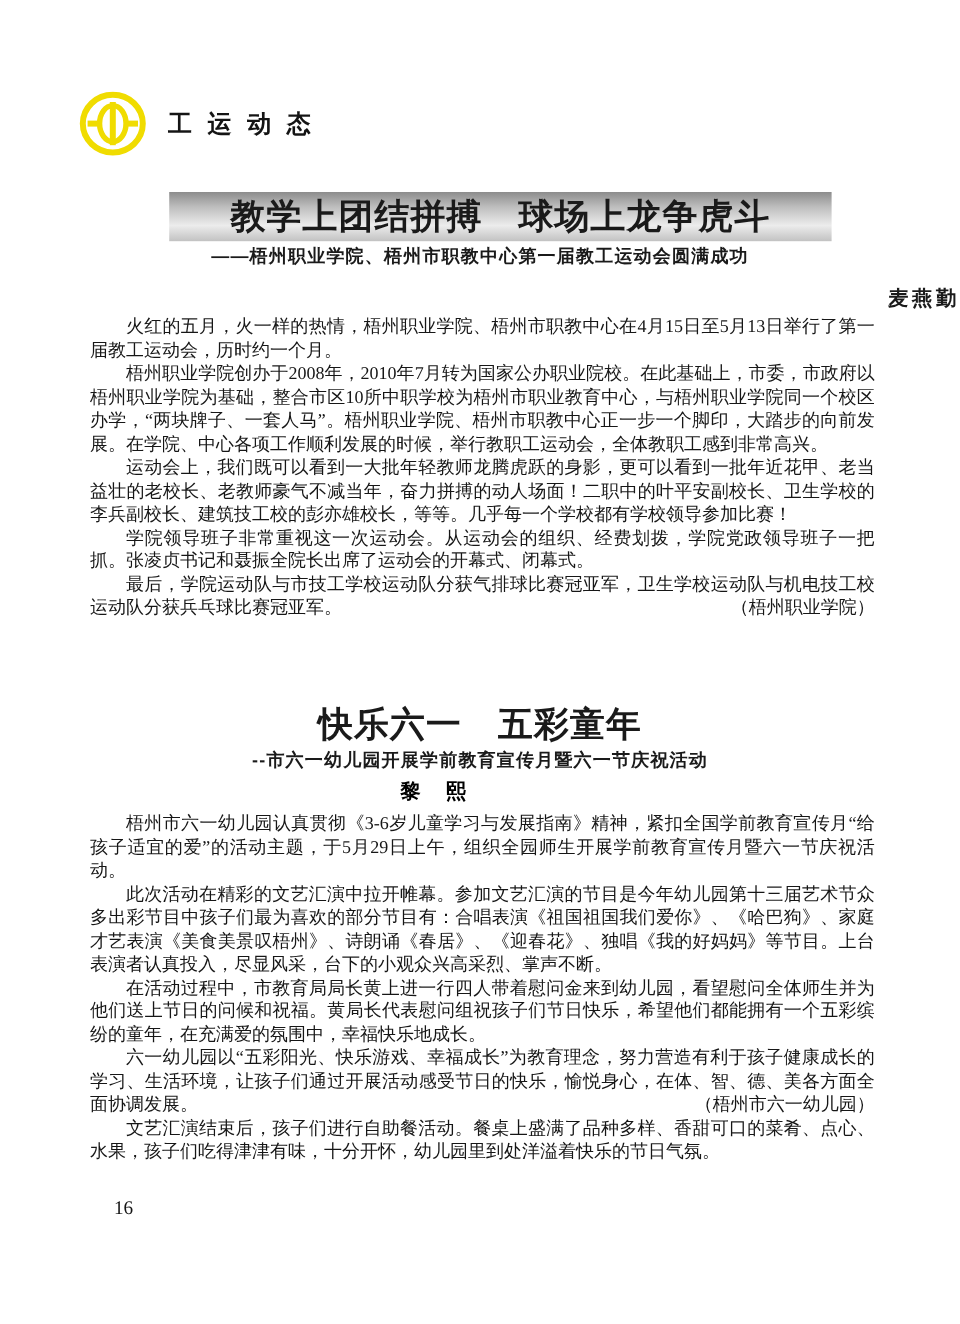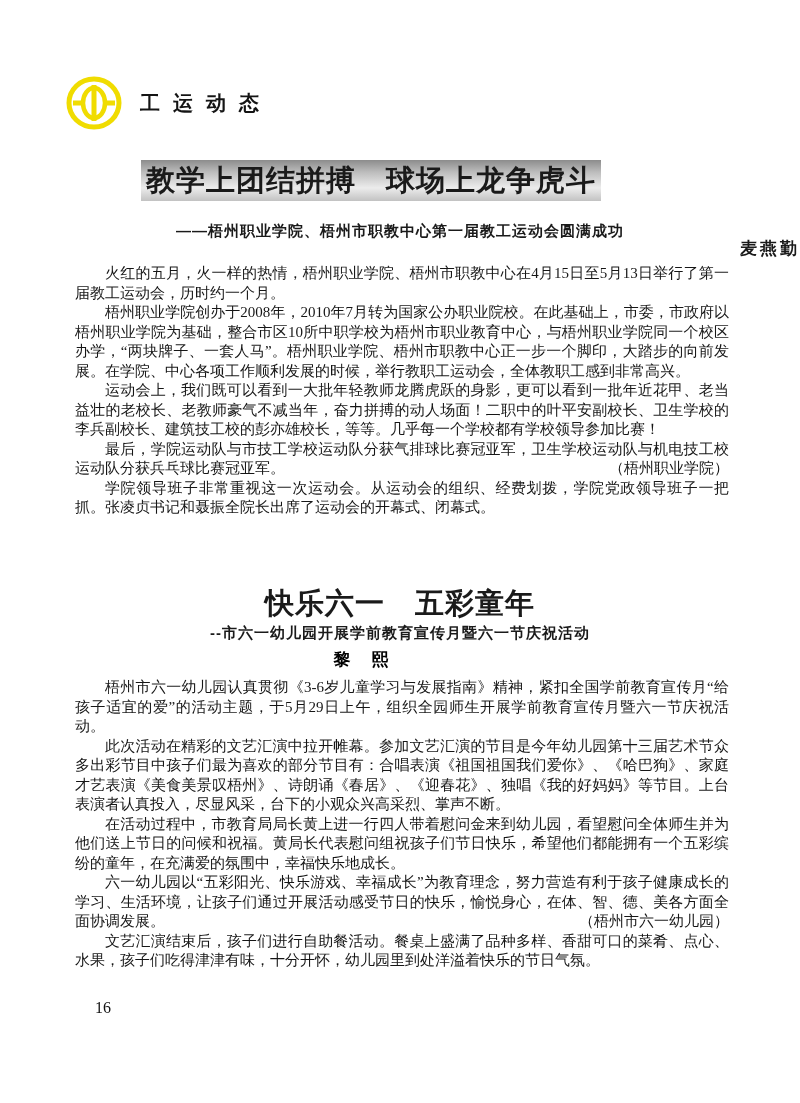--- a/index.html
+++ b/index.html
@@ -24,31 +24,31 @@
   .masthead-title {
     font-family: "Liberation Serif", serif;
     font-size: 20px; font-weight: bold;
     letter-spacing: 13px; color: #141414;
     transform: scaleY(1.02);
     white-space: nowrap;
   }
   
   .title-bar {
     position: absolute; top: 160px; left: 141px;
-    width: 460px; height: 41px;
+    width: 552px; height: 41px;
     background: linear-gradient(180deg, #8c8c8c 0%, #bdbdbd 30%, #ececec 68%, #c2c2c2 100%);
     display: flex; align-items: center; justify-content: center;
   }
   .title-bar .title-text {
     font-family: "Liberation Sans", sans-serif;
     font-size: 29px; font-weight: bold; color: #1a1a1a;
     letter-spacing: 1px; white-space: nowrap;
   }
   .subtitle1 {
-    position: absolute; top: 222px; left: 0; width: 800px;
+    position: absolute; top: 204px; left: 0; width: 800px;
     text-align: center;
     font-family: "Liberation Sans", sans-serif;
     font-size: 15px; font-weight: bold; color: #1a1a1a;
     letter-spacing: 1px;
   }
   .author1 {
     position: absolute; top: 237px; left: 0; width: 800px;
     text-align: right;
     font-family: "Liberation Sans", sans-serif;
     font-size: 17px; font-weight: bold; color: #1a1a1a;
@@ -114,22 +114,22 @@
   <div class="title-bar">
     <span class="title-text">教学上团结拼搏　球场上龙争虎斗</span>
   </div>
   <div class="subtitle1">——梧州职业学院、梧州市职教中心第一届教工运动会圆满成功</div>
   <div class="author1">麦燕勤</div>
 
   <div class="body-block body1">
     <p>火红的五月，火一样的热情，梧州职业学院、梧州市职教中心在4月15日至5月13日举行了第一届教工运动会，历时约一个月。</p>
     <p>梧州职业学院创办于2008年，2010年7月转为国家公办职业院校。在此基础上，市委，市政府以梧州职业学院为基础，整合市区10所中职学校为梧州市职业教育中心，与梧州职业学院同一个校区办学，“两块牌子、一套人马”。梧州职业学院、梧州市职教中心正一步一个脚印，大踏步的向前发展。在学院、中心各项工作顺利发展的时候，举行教职工运动会，全体教职工感到非常高兴。</p>
     <p>运动会上，我们既可以看到一大批年轻教师龙腾虎跃的身影，更可以看到一批年近花甲、老当益壮的老校长、老教师豪气不减当年，奋力拼搏的动人场面！二职中的叶平安副校长、卫生学校的李兵副校长、建筑技工校的彭亦雄校长，等等。几乎每一个学校都有学校领导参加比赛！</p>
+    <p>学院领导班子非常重视这一次运动会。从运动会的组织、经费划拨，学院党政领导班子一把抓。张凌贞书记和聂振全院长出席了运动会的开幕式、闭幕式。</p>
     <p><span>最后，学院运动队与市技工学校运动队分获气排球比赛冠亚军，卫生学校运动队与机电技工校运动队分获兵乓球比赛冠亚军。</span><span class="attribution">（梧州职业学院）</span></p>
-    <p>学院领导班子非常重视这一次运动会。从运动会的组织、经费划拨，学院党政领导班子一把抓。张凌贞书记和聂振全院长出席了运动会的开幕式、闭幕式。</p>
   </div>
 
   <div class="title2">快乐六一　五彩童年</div>
   <div class="subtitle2">--市六一幼儿园开展学前教育宣传月暨六一节庆祝活动</div>
   <div class="author2">黎　熙</div>
 
   <div class="body-block body2">
     <p>梧州市六一幼儿园认真贯彻《3-6岁儿童学习与发展指南》精神，紧扣全国学前教育宣传月“给孩子适宜的爱”的活动主题，于5月29日上午，组织全园师生开展学前教育宣传月暨六一节庆祝活动。</p>
     <p>此次活动在精彩的文艺汇演中拉开帷幕。参加文艺汇演的节目是今年幼儿园第十三届艺术节众多出彩节目中孩子们最为喜欢的部分节目有：合唱表演《祖国祖国我们爱你》、《哈巴狗》、家庭才艺表演《美食美景叹梧州》、诗朗诵《春居》、《迎春花》、独唱《我的好妈妈》等节目。上台表演者认真投入，尽显风采，台下的小观众兴高采烈、掌声不断。</p>
     <p>在活动过程中，市教育局局长黄上进一行四人带着慰问金来到幼儿园，看望慰问全体师生并为他们送上节日的问候和祝福。黄局长代表慰问组祝孩子们节日快乐，希望他们都能拥有一个五彩缤纷的童年，在充满爱的氛围中，幸福快乐地成长。</p>

